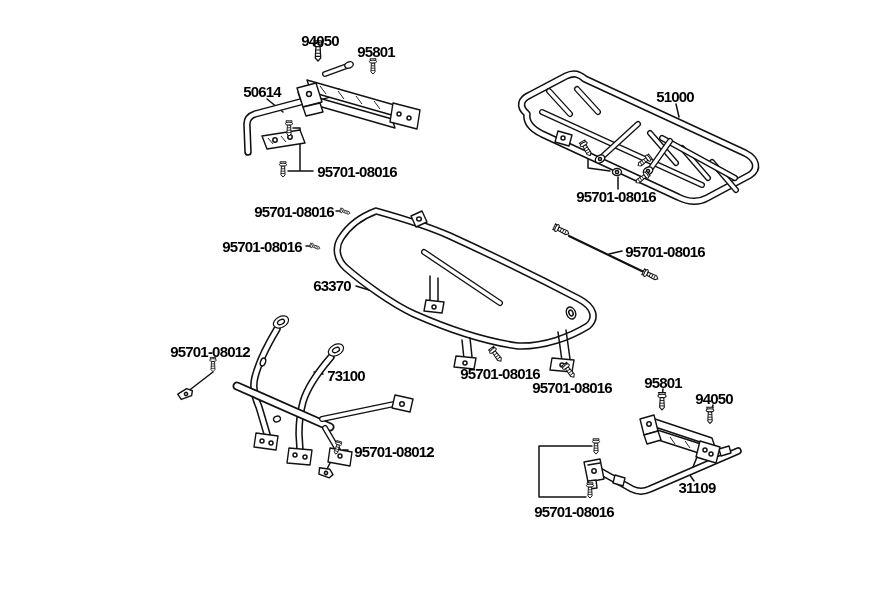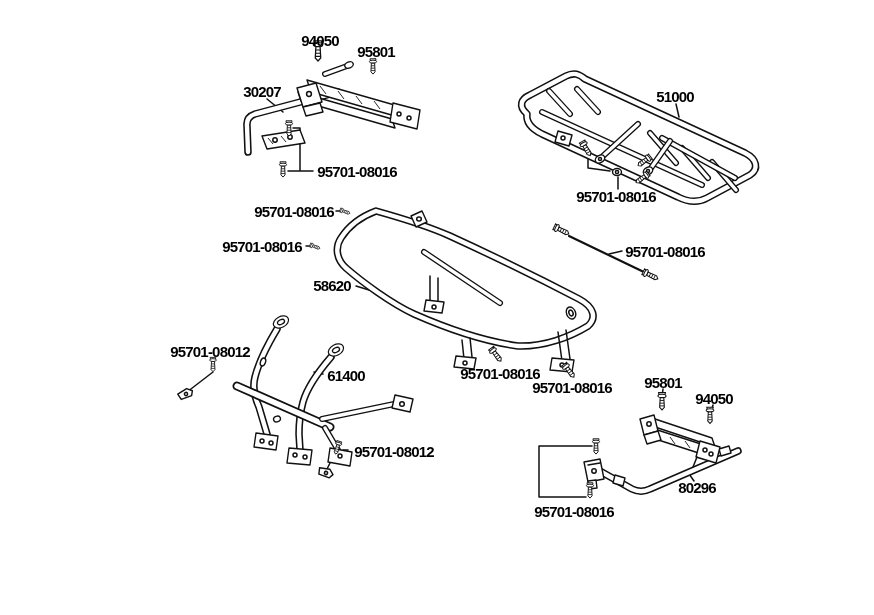--- a/index.html
+++ b/index.html
@@ -209,31 +209,31 @@
     <use href="#stay" transform="translate(326,473) rotate(25)"></use>
     <use href="#boltv" transform="translate(662,403) scale(0.9)"></use>
     <use href="#boltv" transform="translate(710,417) scale(0.85)"></use>
     <use href="#boltv" transform="translate(596,448) scale(0.8)"></use>
     <use href="#boltv" transform="translate(590,492) scale(0.8)"></use>
   </g>
 </svg>
 
 <div class="plabel" style="left:320px;top:40px">94050</div>
 <div class="plabel" style="left:376px;top:51px">95801</div>
-<div class="plabel" style="left:262px;top:91px">30207</div>
+<div class="plabel" style="left:262px;top:91px">50614</div>
 <div class="plabel" style="left:357px;top:171px">95701-08016</div>
 <div class="plabel" style="left:675px;top:96px">51000</div>
 <div class="plabel" style="left:616px;top:196px">95701-08016</div>
 <div class="plabel" style="left:294px;top:211px">95701-08016</div>
 <div class="plabel" style="left:262px;top:246px">95701-08016</div>
 <div class="plabel" style="left:665px;top:251px">95701-08016</div>
-<div class="plabel" style="left:332px;top:285px">58620</div>
+<div class="plabel" style="left:332px;top:285px">63370</div>
 <div class="plabel" style="left:210px;top:351px">95701-08012</div>
-<div class="plabel" style="left:346px;top:375px">61400</div>
+<div class="plabel" style="left:346px;top:375px">73100</div>
 <div class="plabel" style="left:500px;top:373px">95701-08016</div>
 <div class="plabel" style="left:572px;top:387px">95701-08016</div>
 <div class="plabel" style="left:394px;top:451px">95701-08012</div>
 <div class="plabel" style="left:663px;top:382px">95801</div>
 <div class="plabel" style="left:714px;top:398px">94050</div>
-<div class="plabel" style="left:697px;top:487px">80296</div>
+<div class="plabel" style="left:697px;top:487px">31109</div>
 <div class="plabel" style="left:574px;top:511px">95701-08016</div>
 
 </div>
 
 </body></html>

